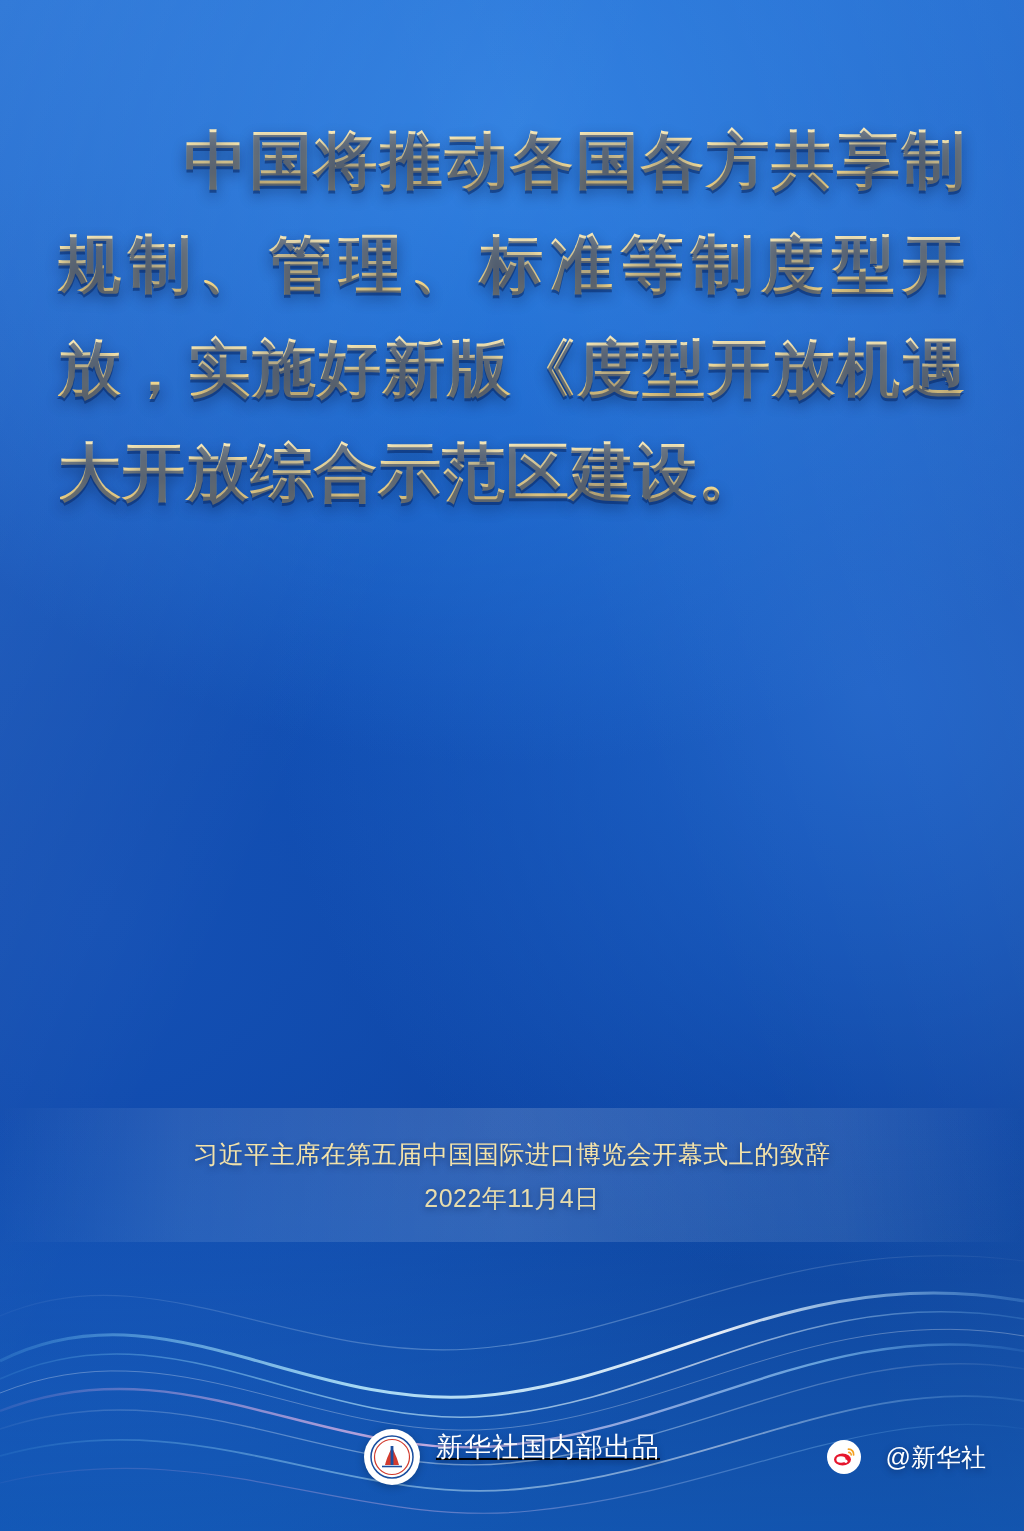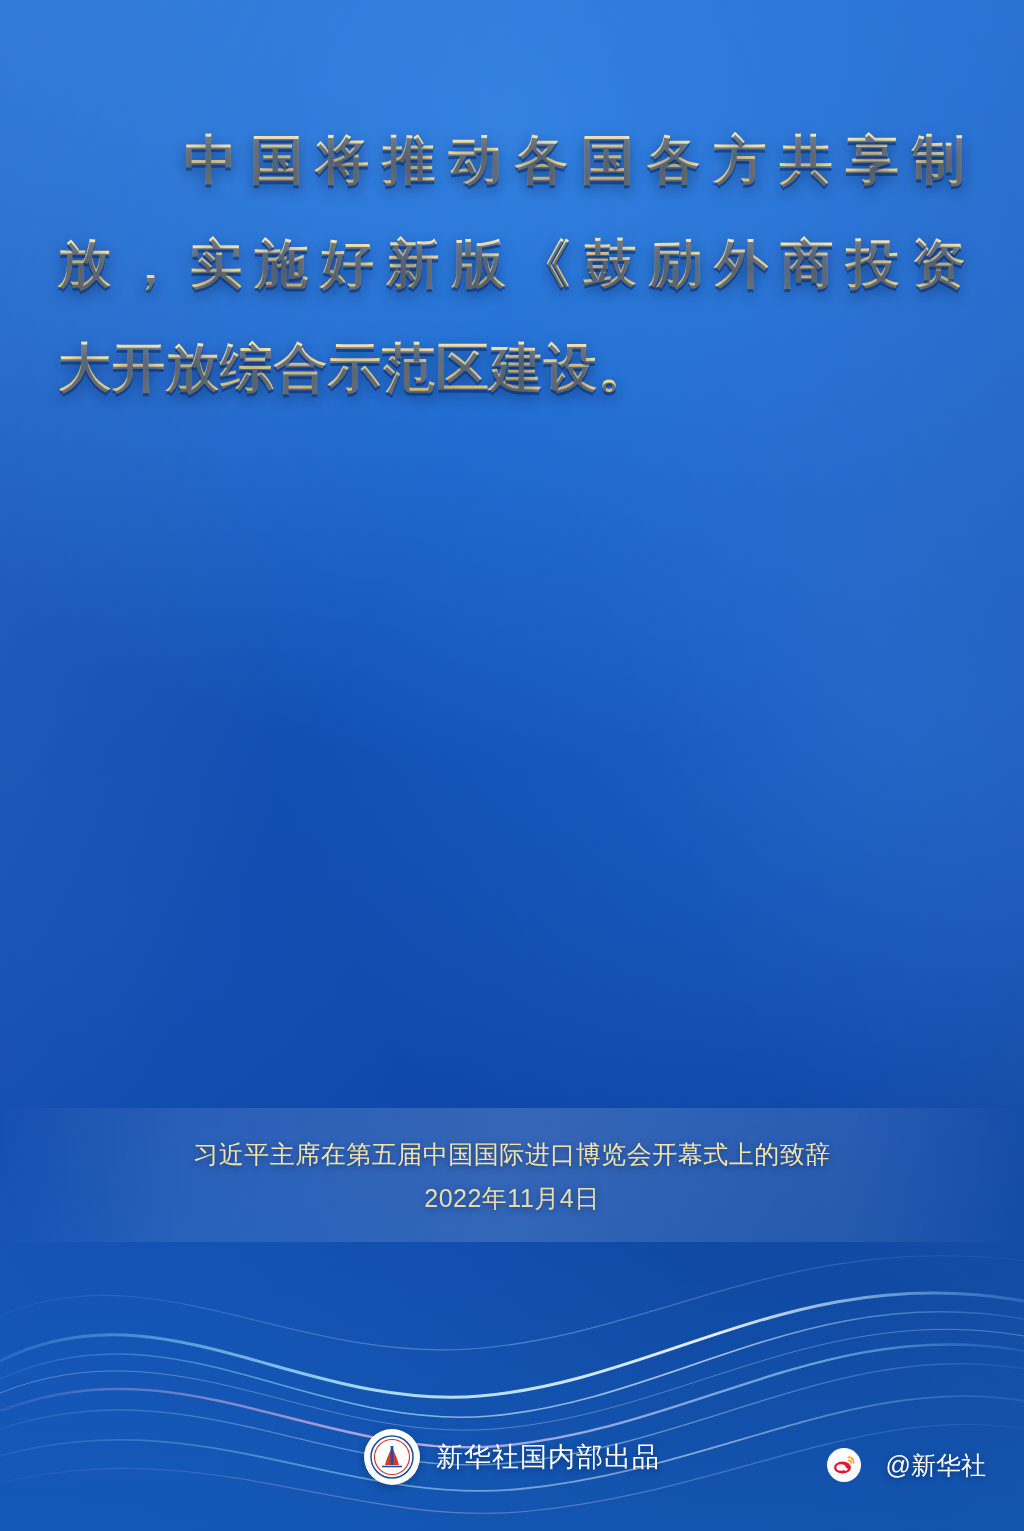--- a/index.html
+++ b/index.html
@@ -35,21 +35,21 @@
   .quote-block {
     position: absolute;
     left: 58px;
     right: 58px;
     top: 108px;
   }
   .quote-line {
     color: #ffe9a8;
     font-family: Liberation Sans, sans-serif;
     font-weight: 700;
-    font-size: 53px;
+    font-size: 63px;
     line-height: 104px;
     letter-spacing: 1px;
     text-align: justify;
     text-align-last: justify;
     white-space: nowrap;
     text-shadow:
       0 3px 0 rgba(10,40,100,0.55),
       0 6px 14px rgba(4,20,60,0.45);
     background: linear-gradient(180deg, #fff7d6 0%, #ffe9a5 45%, #f6cf70 100%);
     -webkit-background-clip: text;
@@ -95,22 +95,22 @@
     right: 0;
     bottom: 0;
     height: 120px;
   }
   .brand {
     position: absolute;
     left: 50%;
     transform: translateX(-50%);
     top: 18px;
     display: flex;
-    align-items: center;
     gap: 16px;
+    text-decoration: underline;
   }
   .brand-logo {
     width: 56px;
     height: 56px;
     border-radius: 50%;
     background: #ffffff;
     display: flex;
     align-items: center;
     justify-content: center;
     box-shadow: 0 2px 8px rgba(0,0,0,0.25);
@@ -118,21 +118,21 @@
   .brand-text {
     color: #ffffff;
     font-size: 27px;
     letter-spacing: 1px;
     font-family: "Liberation Sans", sans-serif;
     text-shadow: 0 2px 6px rgba(3,20,60,0.5);
   }
   .weibo {
     position: absolute;
     right: 38px;
-    top: 37px;
+    top: 29px;
     display: flex;
     align-items: center;
     gap: 25px;
   }
   .weibo-icon {
     width: 34px;
     height: 34px;
     border-radius: 50%;
     background: #ffffff;
     display: flex;
@@ -146,21 +146,22 @@
     text-shadow: 0 2px 6px rgba(3,20,60,0.5);
   }
 </style>
 </head>
 <body>
 
 <div class="poster">
 
   <div class="quote-block">
     <div class="quote-line first">中国将推动各国各方共享制</div>
-    <div class="quote-line">放，实施好新版《鼓励外商投资</div>
+    <div class="quote-line">规制、管理、标准等制度型开</div>
+    <div class="quote-line">放，实施好新版《度型开放机遇</div>
     <div class="quote-line last">大开放综合示范区建设。</div>
   </div>
 
   <div class="caption-band">
     <div class="caption-line">习近平主席在第五届中国国际进口博览会开幕式上的致辞</div>
     <div class="caption-line">2022年11月4日</div>
   </div>
 
   <div class="waves">
     <svg viewBox="0 0 1024 420" preserveAspectRatio="none" aria-hidden="true">

